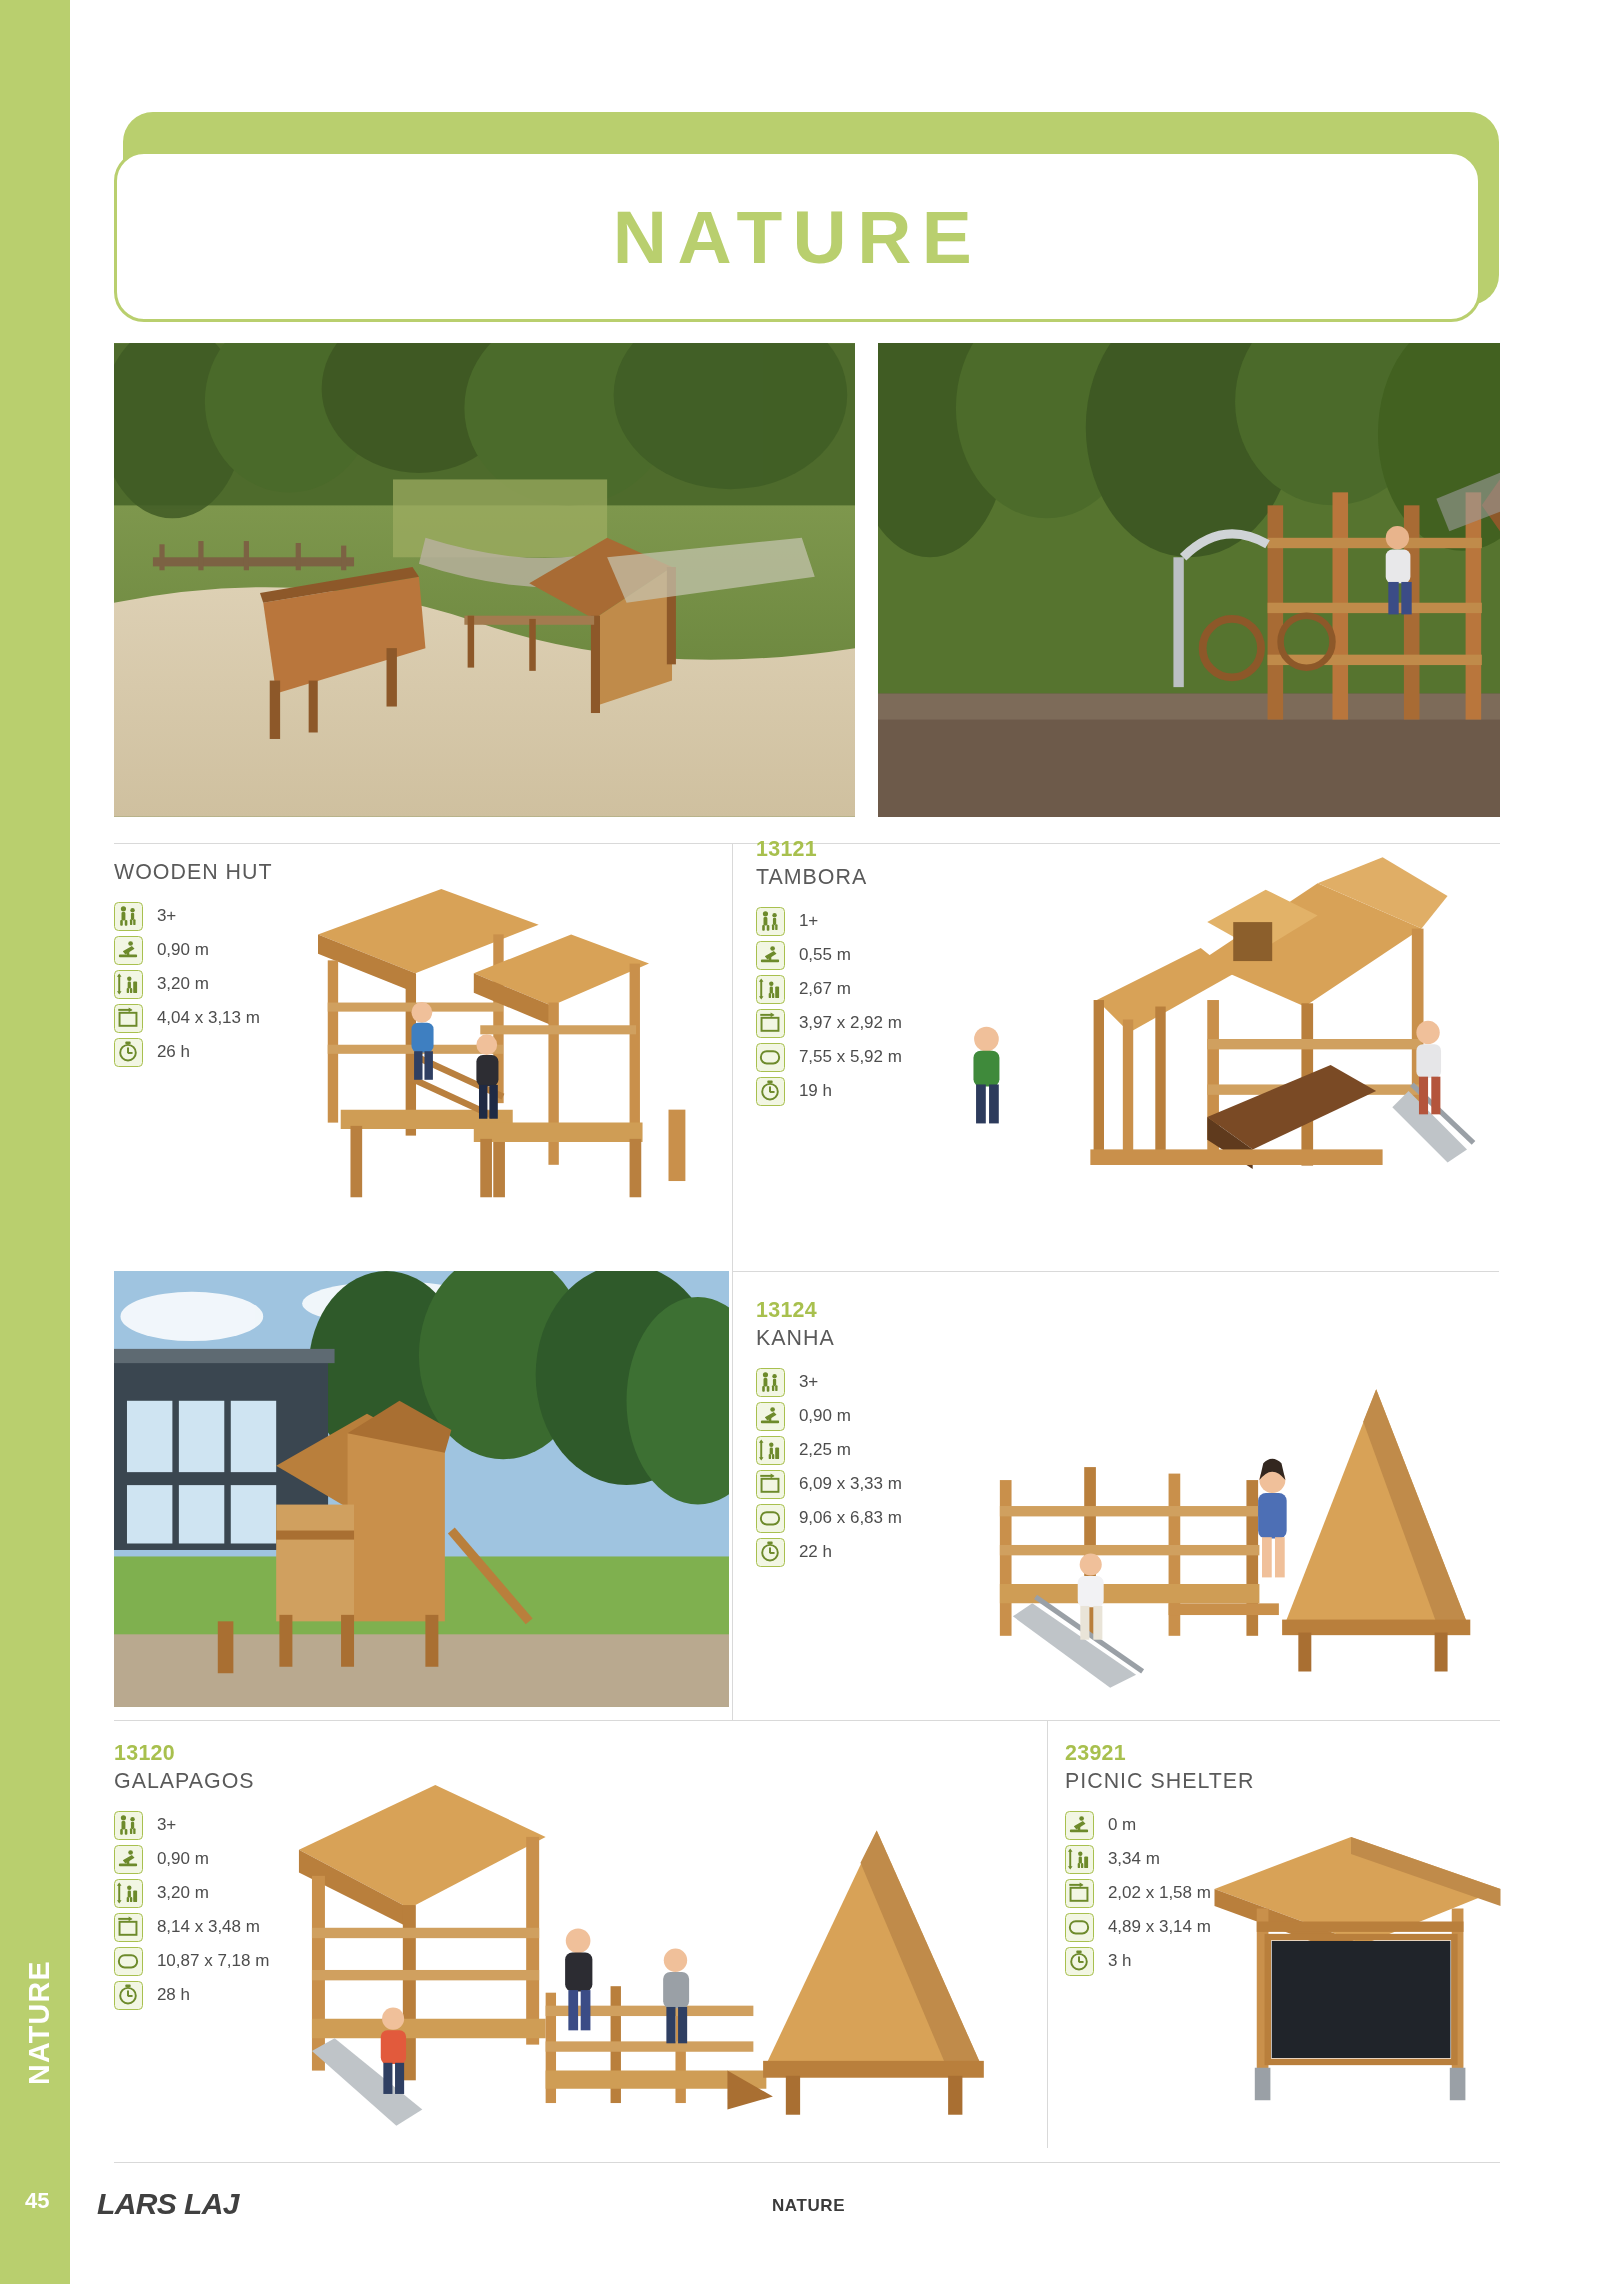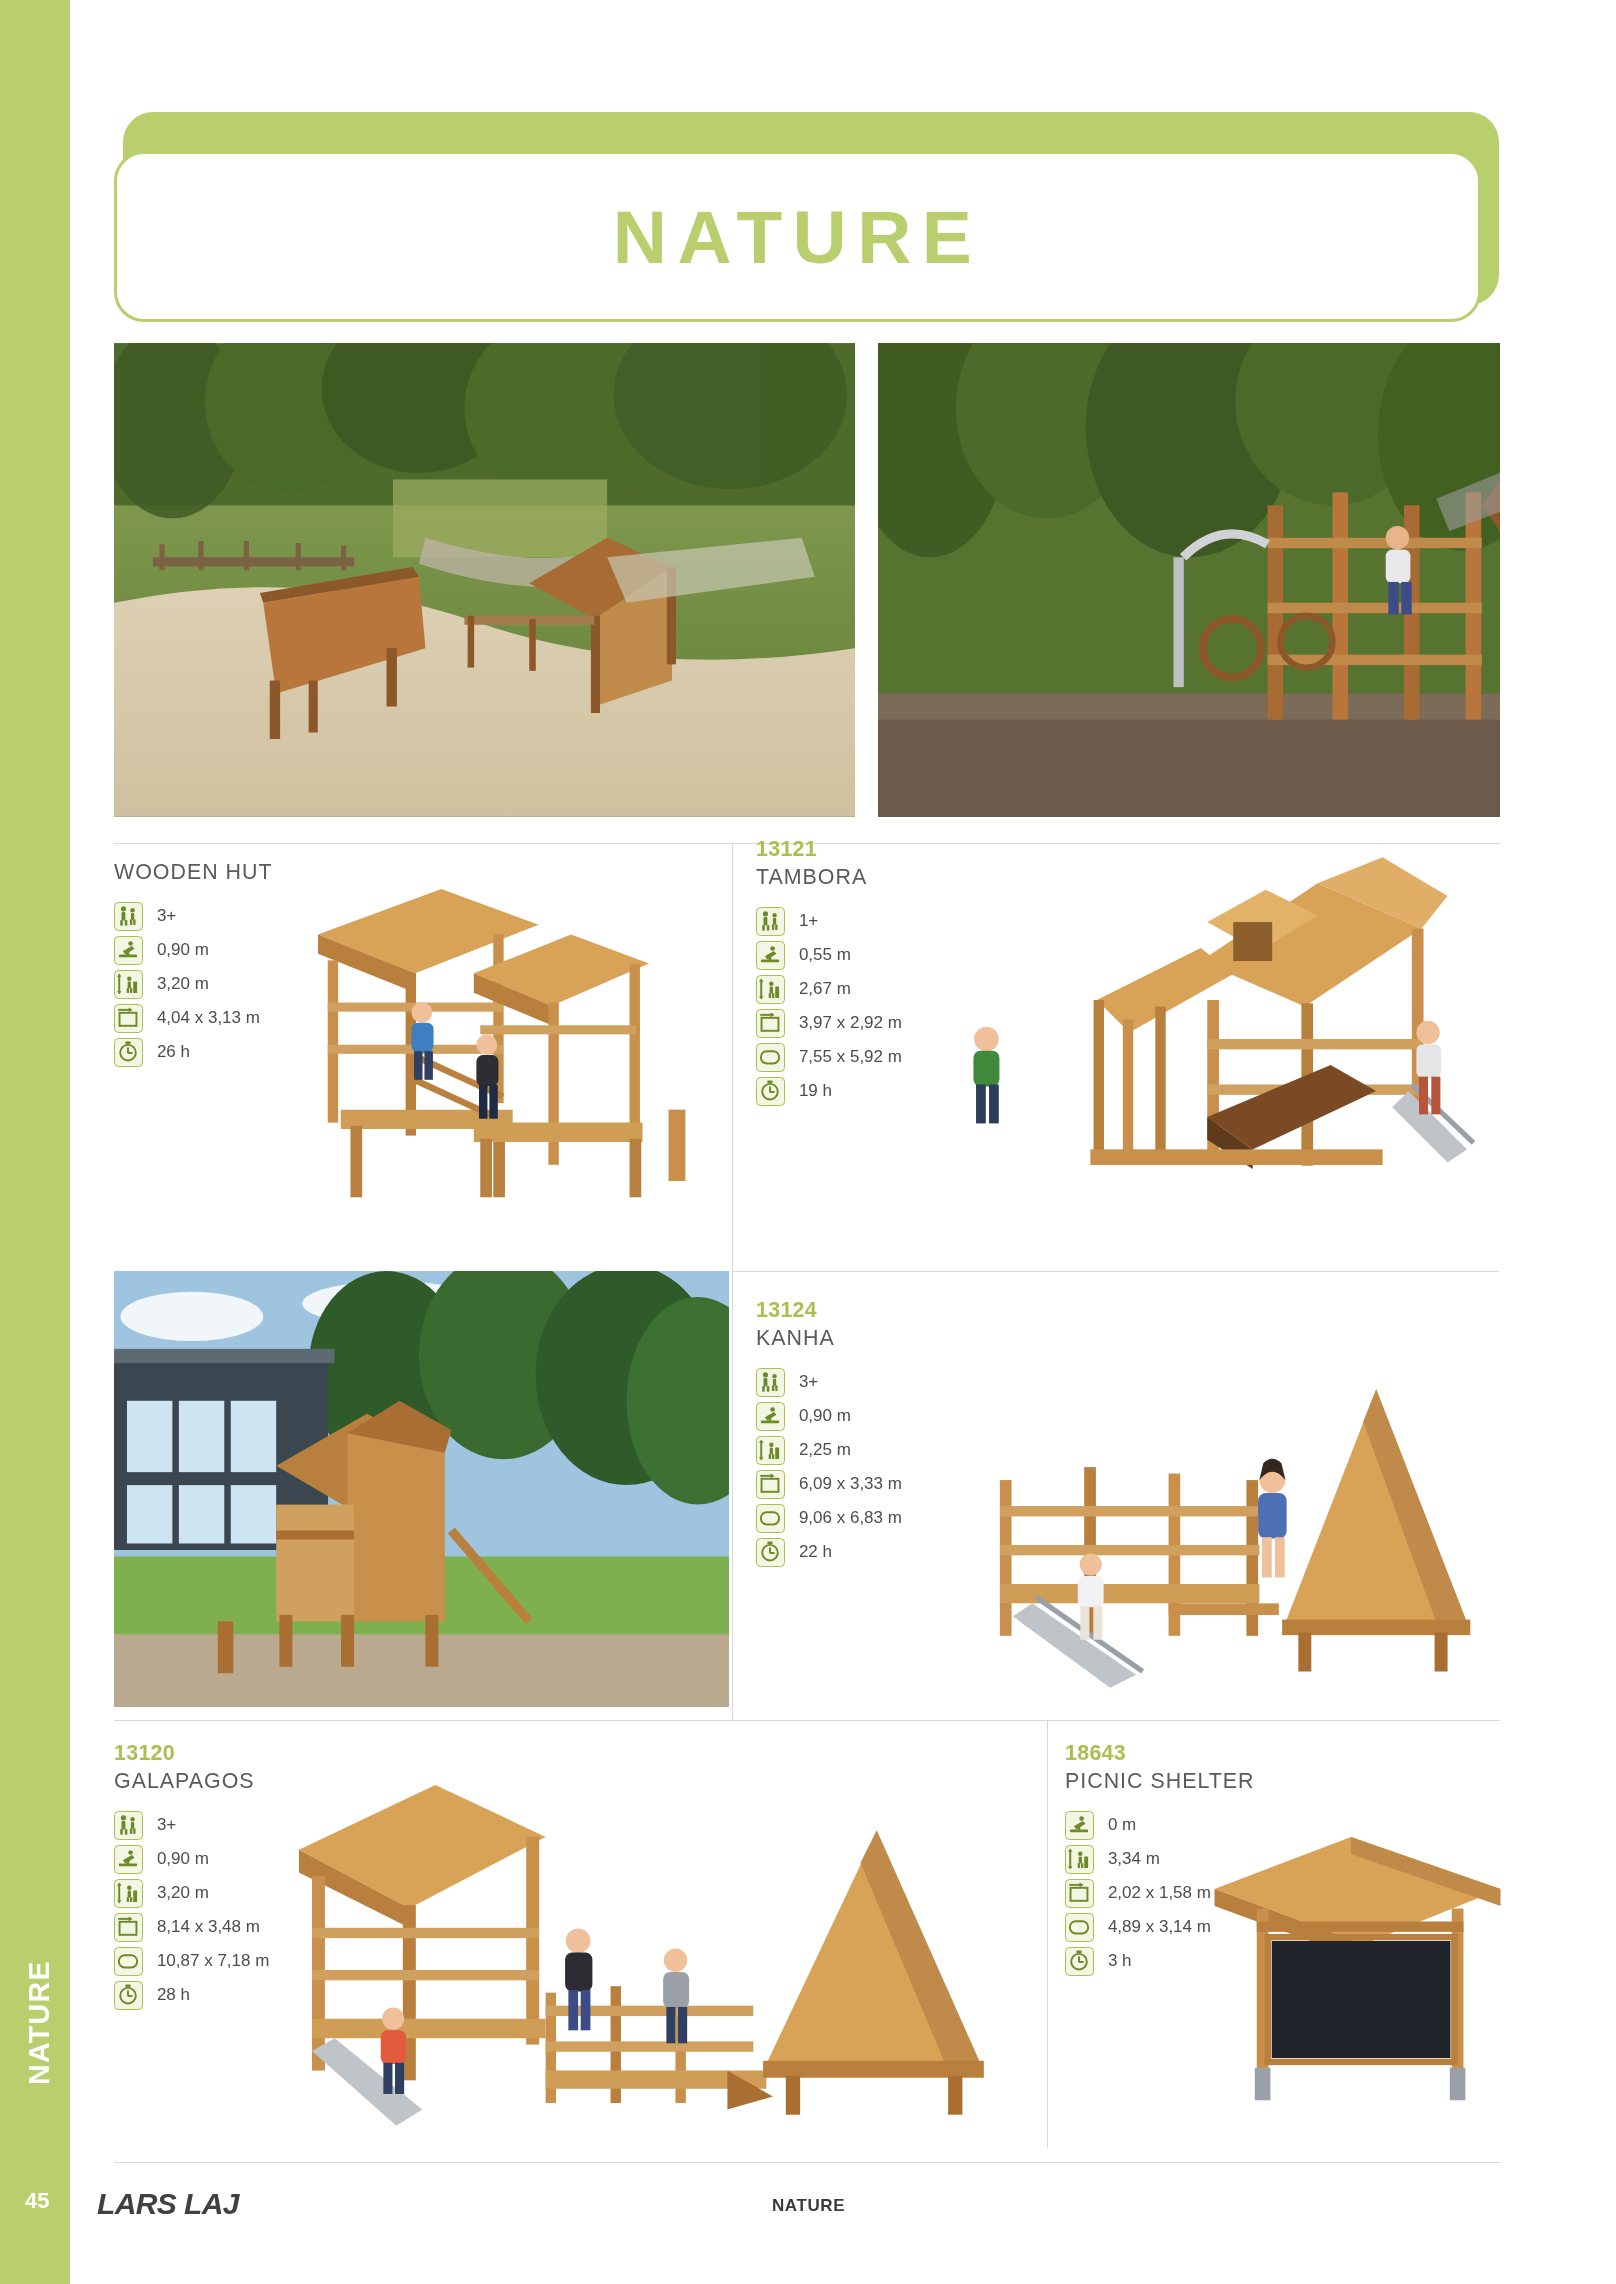--- a/index.html
+++ b/index.html
@@ -792,21 +792,21 @@
       <g>
         <circle cx="185" cy="420" r="17" fill="#f0c09a"></circle>
         <rect x="166" y="438" width="39" height="52" rx="10" fill="#e25a3c"></rect>
         <rect x="170" y="488" width="14" height="48" fill="#2f3f62"></rect>
         <rect x="188" y="488" width="14" height="48" fill="#2f3f62"></rect>
       </g>
     </svg>
   </div>
 
   <div class="product" style="left:1065px; top:1735px; width:416px;">
-    <div class="p-code">18643</div>
+    <div class="p-code">23921</div>
     <div class="p-name">PICNIC SHELTER</div>
     <div class="specs">
       <div class="spec-row">
         <div class="spec-icon">
           <svg width="26" height="26" viewBox="0 0 40 40">
               <g fill="#6d8a2b">
                 <circle cx="24" cy="10" r="3.6"></circle>
                 <path d="M12 22 L26 14 L30 18 L16 27 Z"></path>
                 <rect x="6" y="27" width="28" height="4" rx="1.5"></rect>
                 <rect x="18" y="20" width="4" height="9" rx="1.5"></rect>

